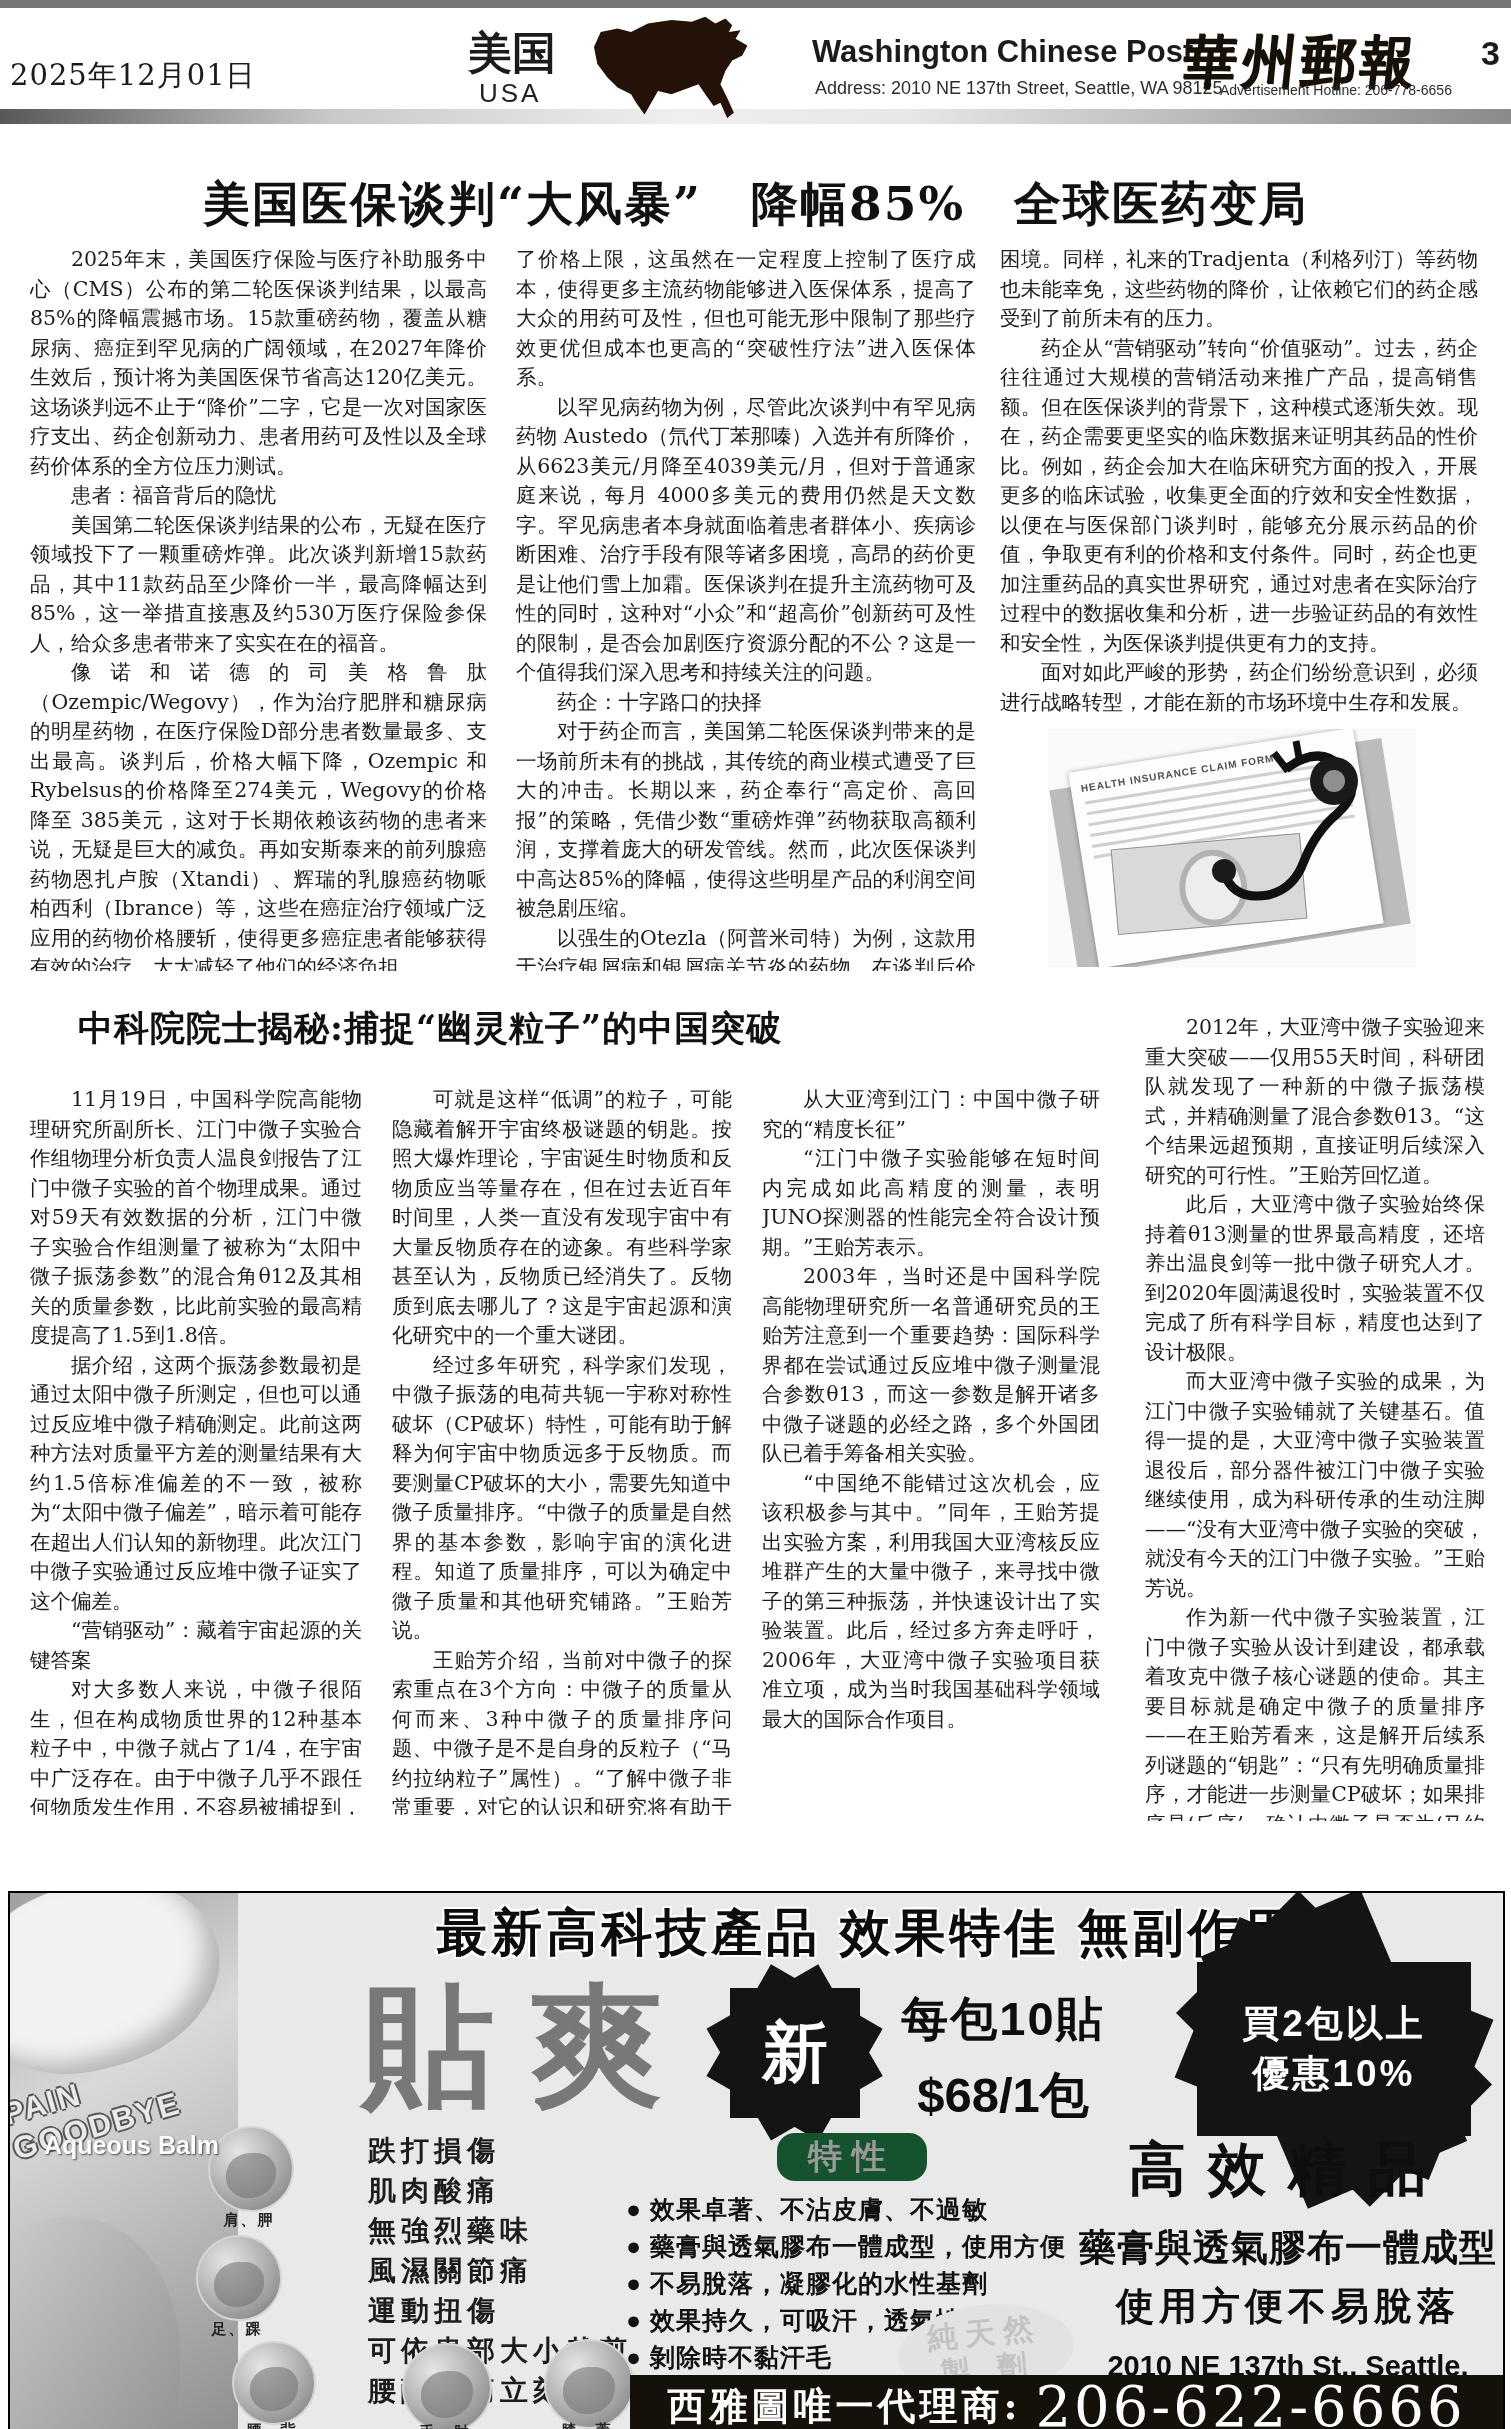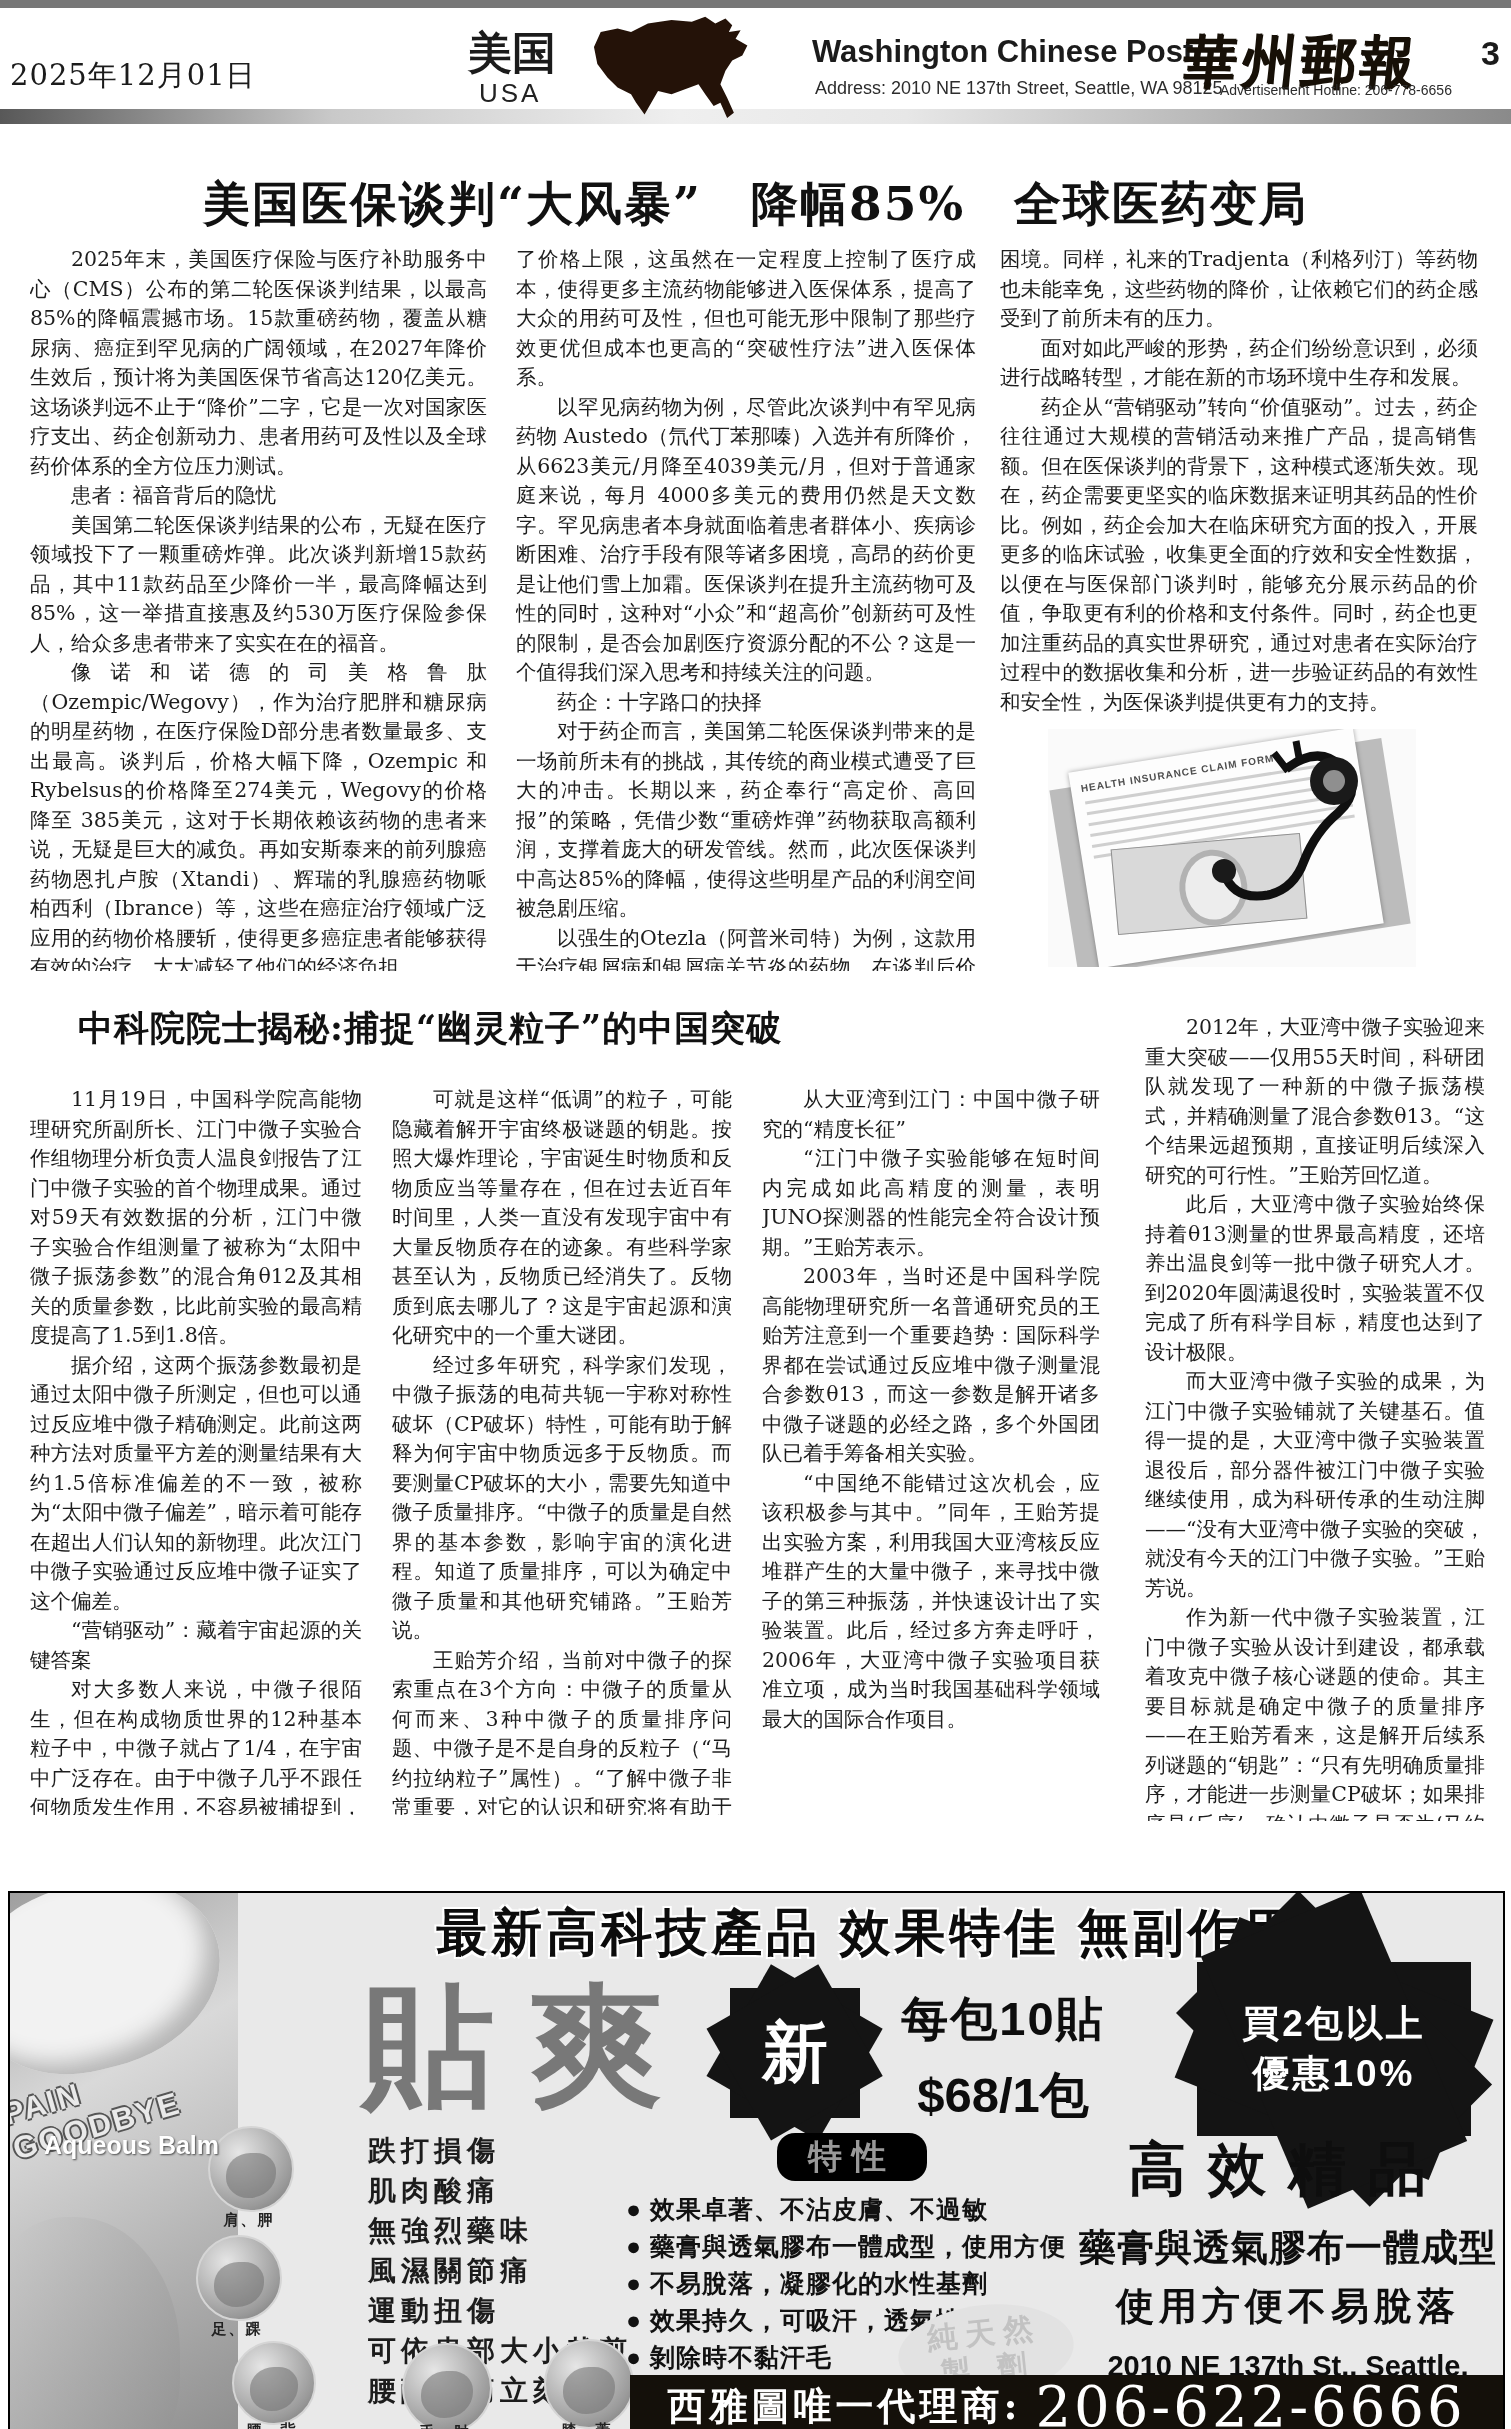--- a/index.html
+++ b/index.html
@@ -79,21 +79,21 @@
   .burst-new .t{font-size:66px;}
   .burst-deal{left:1144px;top:42px;width:360px;height:228px;}
   .burst-deal .t{font-size:37px;line-height:50px;letter-spacing:3px;}
   .price{position:absolute;left:878px;top:95px;width:230px;text-align:center;color:#0d0d0d;}
   .price .p1{font-size:47px;font-weight:900;letter-spacing:2px;}
   .price .p2{font-size:49px;font-weight:900;margin-top:12px;}
   .symptoms{position:absolute;left:358px;top:238px;font-family:"DejaVu Serif",serif;
         font-size:28px;font-weight:700;letter-spacing:5px;color:#1c1c1c;line-height:40px;}
   .features{position:absolute;left:616px;top:240px;width:452px;}
   .features .ft-title{width:150px;margin:0 auto;text-align:center;font-size:34px;font-weight:900;
-        letter-spacing:10px;color:#999;background:#000000;border-radius:18px;padding:1px 0;}
+        letter-spacing:10px;color:#999;background:#14532d;border-radius:18px;padding:1px 0;}
   .features ul{list-style:none;margin:10px 0 0;padding:0;}
   .features li{font-size:25px;font-weight:900;color:#111;line-height:37px;letter-spacing:1px;}
   .features li::before{content:"● ";}
   .natural{position:absolute;left:888px;top:412px;width:176px;height:92px;border-radius:50%;
         background:#e2e2e2;transform:rotate(-6deg);display:flex;flex-direction:column;align-items:center;
         justify-content:center;color:#c2c2c2;font-size:30px;font-weight:700;letter-spacing:8px;line-height:36px;
         font-family:"DejaVu Serif",serif;}
   .circ{position:absolute;border-radius:50%;background:radial-gradient(circle at 35% 30%,#e6e6e6,#9a9a9a 70%,#707070);
         border:2px solid #d5d5d5;overflow:hidden;}
   .circ::after{content:"";position:absolute;left:20%;top:30%;width:60%;height:55%;
@@ -142,22 +142,22 @@
     <div class="col c2">
         <p class="cont">了价格上限，这虽然在一定程度上控制了医疗成本，使得更多主流药物能够进入医保体系，提高了大众的用药可及性，但也可能无形中限制了那些疗效更优但成本也更高的“突破性疗法”进入医保体系。</p>
         <p>以罕见病药物为例，尽管此次谈判中有罕见病药物 Austedo（氘代丁苯那嗪）入选并有所降价，从6623美元/月降至4039美元/月，但对于普通家庭来说，每月 4000多美元的费用仍然是天文数字。罕见病患者本身就面临着患者群体小、疾病诊断困难、治疗手段有限等诸多困境，高昂的药价更是让他们雪上加霜。医保谈判在提升主流药物可及性的同时，这种对“小众”和“超高价”创新药可及性的限制，是否会加剧医疗资源分配的不公？这是一个值得我们深入思考和持续关注的问题。</p>
         <p>药企：十字路口的抉择</p>
         <p>对于药企而言，美国第二轮医保谈判带来的是一场前所未有的挑战，其传统的商业模式遭受了巨大的冲击。长期以来，药企奉行“高定价、高回报”的策略，凭借少数“重磅炸弹”药物获取高额利润，支撑着庞大的研发管线。然而，此次医保谈判中高达85%的降幅，使得这些明星产品的利润空间被急剧压缩。</p>
         <p>以强生的Otezla（阿普米司特）为例，这款用于治疗银屑病和银屑病关节炎的药物，在谈判后价格大幅下降。对于强生来说，Otezla原本是其重要的利润增长点，如今却面临着销售额和利润下滑的</p>
       </div>
     <div class="col c3">
       <div>
           <p class="cont">困境。同样，礼来的Tradjenta（利格列汀）等药物也未能幸免，这些药物的降价，让依赖它们的药企感受到了前所未有的压力。</p>
+          <p>药企从“营销驱动”转向“价值驱动”。过去，药企往往通过大规模的营销活动来推广产品，提高销售额。但在医保谈判的背景下，这种模式逐渐失效。现在，药企需要更坚实的临床数据来证明其药品的性价比。例如，药企会加大在临床研究方面的投入，开展更多的临床试验，收集更全面的疗效和安全性数据，以便在与医保部门谈判时，能够充分展示药品的价值，争取更有利的价格和支付条件。同时，药企也更加注重药品的真实世界研究，通过对患者在实际治疗过程中的数据收集和分析，进一步验证药品的有效性和安全性，为医保谈判提供更有力的支持。</p>
           <p>面对如此严峻的形势，药企们纷纷意识到，必须进行战略转型，才能在新的市场环境中生存和发展。</p>
-          <p>药企从“营销驱动”转向“价值驱动”。过去，药企往往通过大规模的营销活动来推广产品，提高销售额。但在医保谈判的背景下，这种模式逐渐失效。现在，药企需要更坚实的临床数据来证明其药品的性价比。例如，药企会加大在临床研究方面的投入，开展更多的临床试验，收集更全面的疗效和安全性数据，以便在与医保部门谈判时，能够充分展示药品的价值，争取更有利的价格和支付条件。同时，药企也更加注重药品的真实世界研究，通过对患者在实际治疗过程中的数据收集和分析，进一步验证药品的有效性和安全性，为医保谈判提供更有力的支持。</p>
         </div>
       <div class="photo">
         <div class="ph-folder"></div>
         <div class="ph-paper">
           <div class="ph-title">HEALTH INSURANCE CLAIM FORM</div>
           <div class="ph-line"></div>
           <div class="ph-line"></div>
           <div class="ph-line"></div>
           <div class="ph-line"></div>
           <div class="ph-line"></div>

